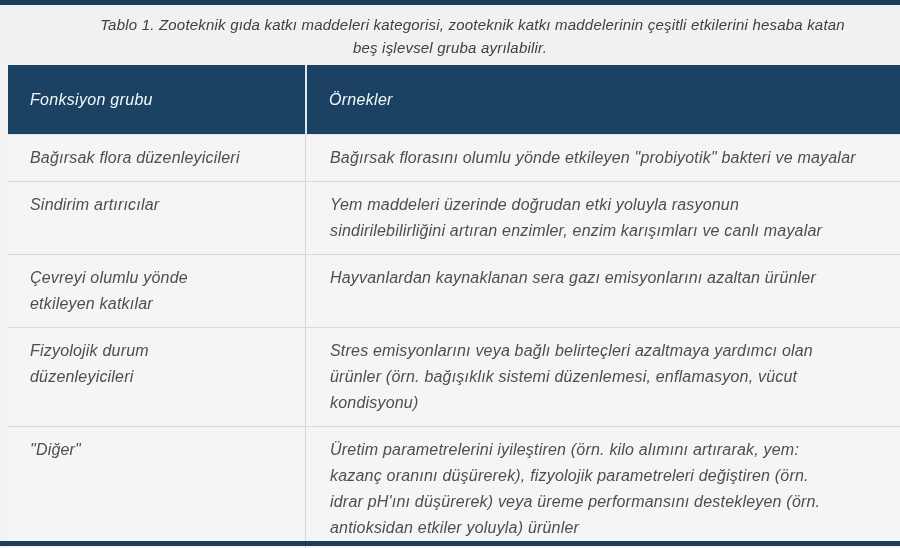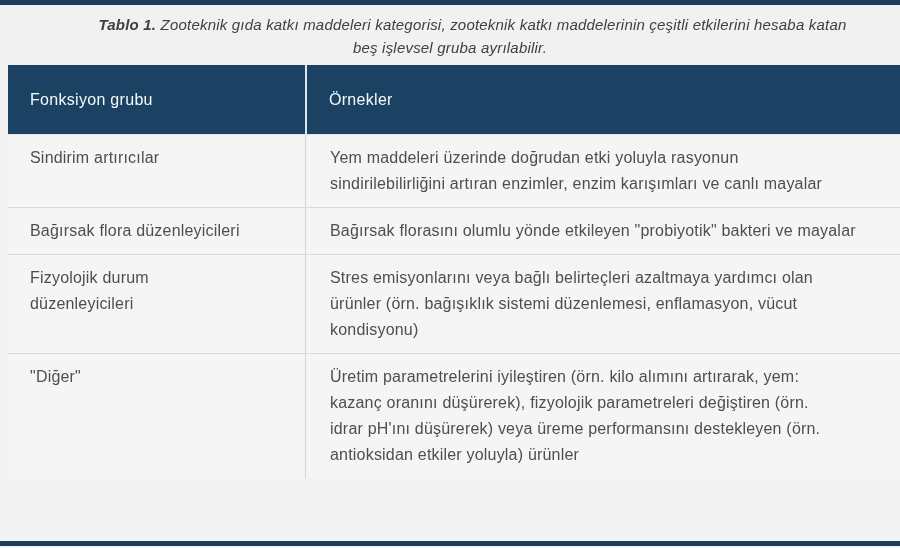--- a/index.html
+++ b/index.html
@@ -22,32 +22,33 @@
     padding: 8px 30px 6px 30px;
     text-align: center;
     font-style: italic;
     font-size: 15px;
     line-height: 23px;
     color: #3f4043;
     letter-spacing: 0.2px;
     white-space: pre-line;
     background: #f1f1f2;
   }
-  .caption .cap-label { font-weight: 700; margin-left: 45px; }
+  .caption .cap-label { font-weight: 400; margin-left: 45px; }
 
   
   .tbl {
     margin-left: 8px;
     width: 892px;
     background: #f5f5f6;
   }
   .row {
     display: grid;
     grid-template-columns: 297px 1fr;
     align-items: stretch;
+    font-style: italic;
   }
   .row.header {
     background: #1b4262;
     border-bottom: 1px solid #e3e6e8;
   }
   .row.header .cell {
     color: #f4f8fb;
     font-size: 16px;
     font-weight: 500;
     line-height: 19px;
@@ -82,30 +83,35 @@
 beş işlevsel gruba ayrılabilir.</span></div>
 
 <div class="tbl">
 
   <div class="row header">
     <div class="cell c1">Fonksiyon grubu</div>
     <div class="cell c2">Örnekler</div>
   </div>
 
   <div class="row body">
+    <div class="cell c1">Bağırsak flora düzenleyicileri</div>
+    <div class="cell c2">Bağırsak florasını olumlu yönde etkileyen "probiyotik" bakteri ve mayalar</div>
+  </div>
+
+  <div class="row body">
     <div class="cell c1">Sindirim artırıcılar</div>
     <div class="cell c2">Yem maddeleri üzerinde doğrudan etki yoluyla rasyonun
 sindirilebilirliğini artıran enzimler, enzim karışımları ve canlı mayalar</div>
   </div>
 
   <div class="row body">
-    <div class="cell c1">Bağırsak flora düzenleyicileri</div>
-    <div class="cell c2">Bağırsak florasını olumlu yönde etkileyen "probiyotik" bakteri ve mayalar</div>
+    <div class="cell c1">Çevreyi olumlu yönde
+etkileyen katkılar</div>
+    <div class="cell c2">Hayvanlardan kaynaklanan sera gazı emisyonlarını azaltan ürünler</div>
   </div>
-
 
   <div class="row body">
     <div class="cell c1">Fizyolojik durum
 düzenleyicileri</div>
     <div class="cell c2">Stres emisyonlarını veya bağlı belirteçleri azaltmaya yardımcı olan
 ürünler (örn. bağışıklık sistemi düzenlemesi, enflamasyon, vücut
 kondisyonu)</div>
   </div>
 
   <div class="row body">

